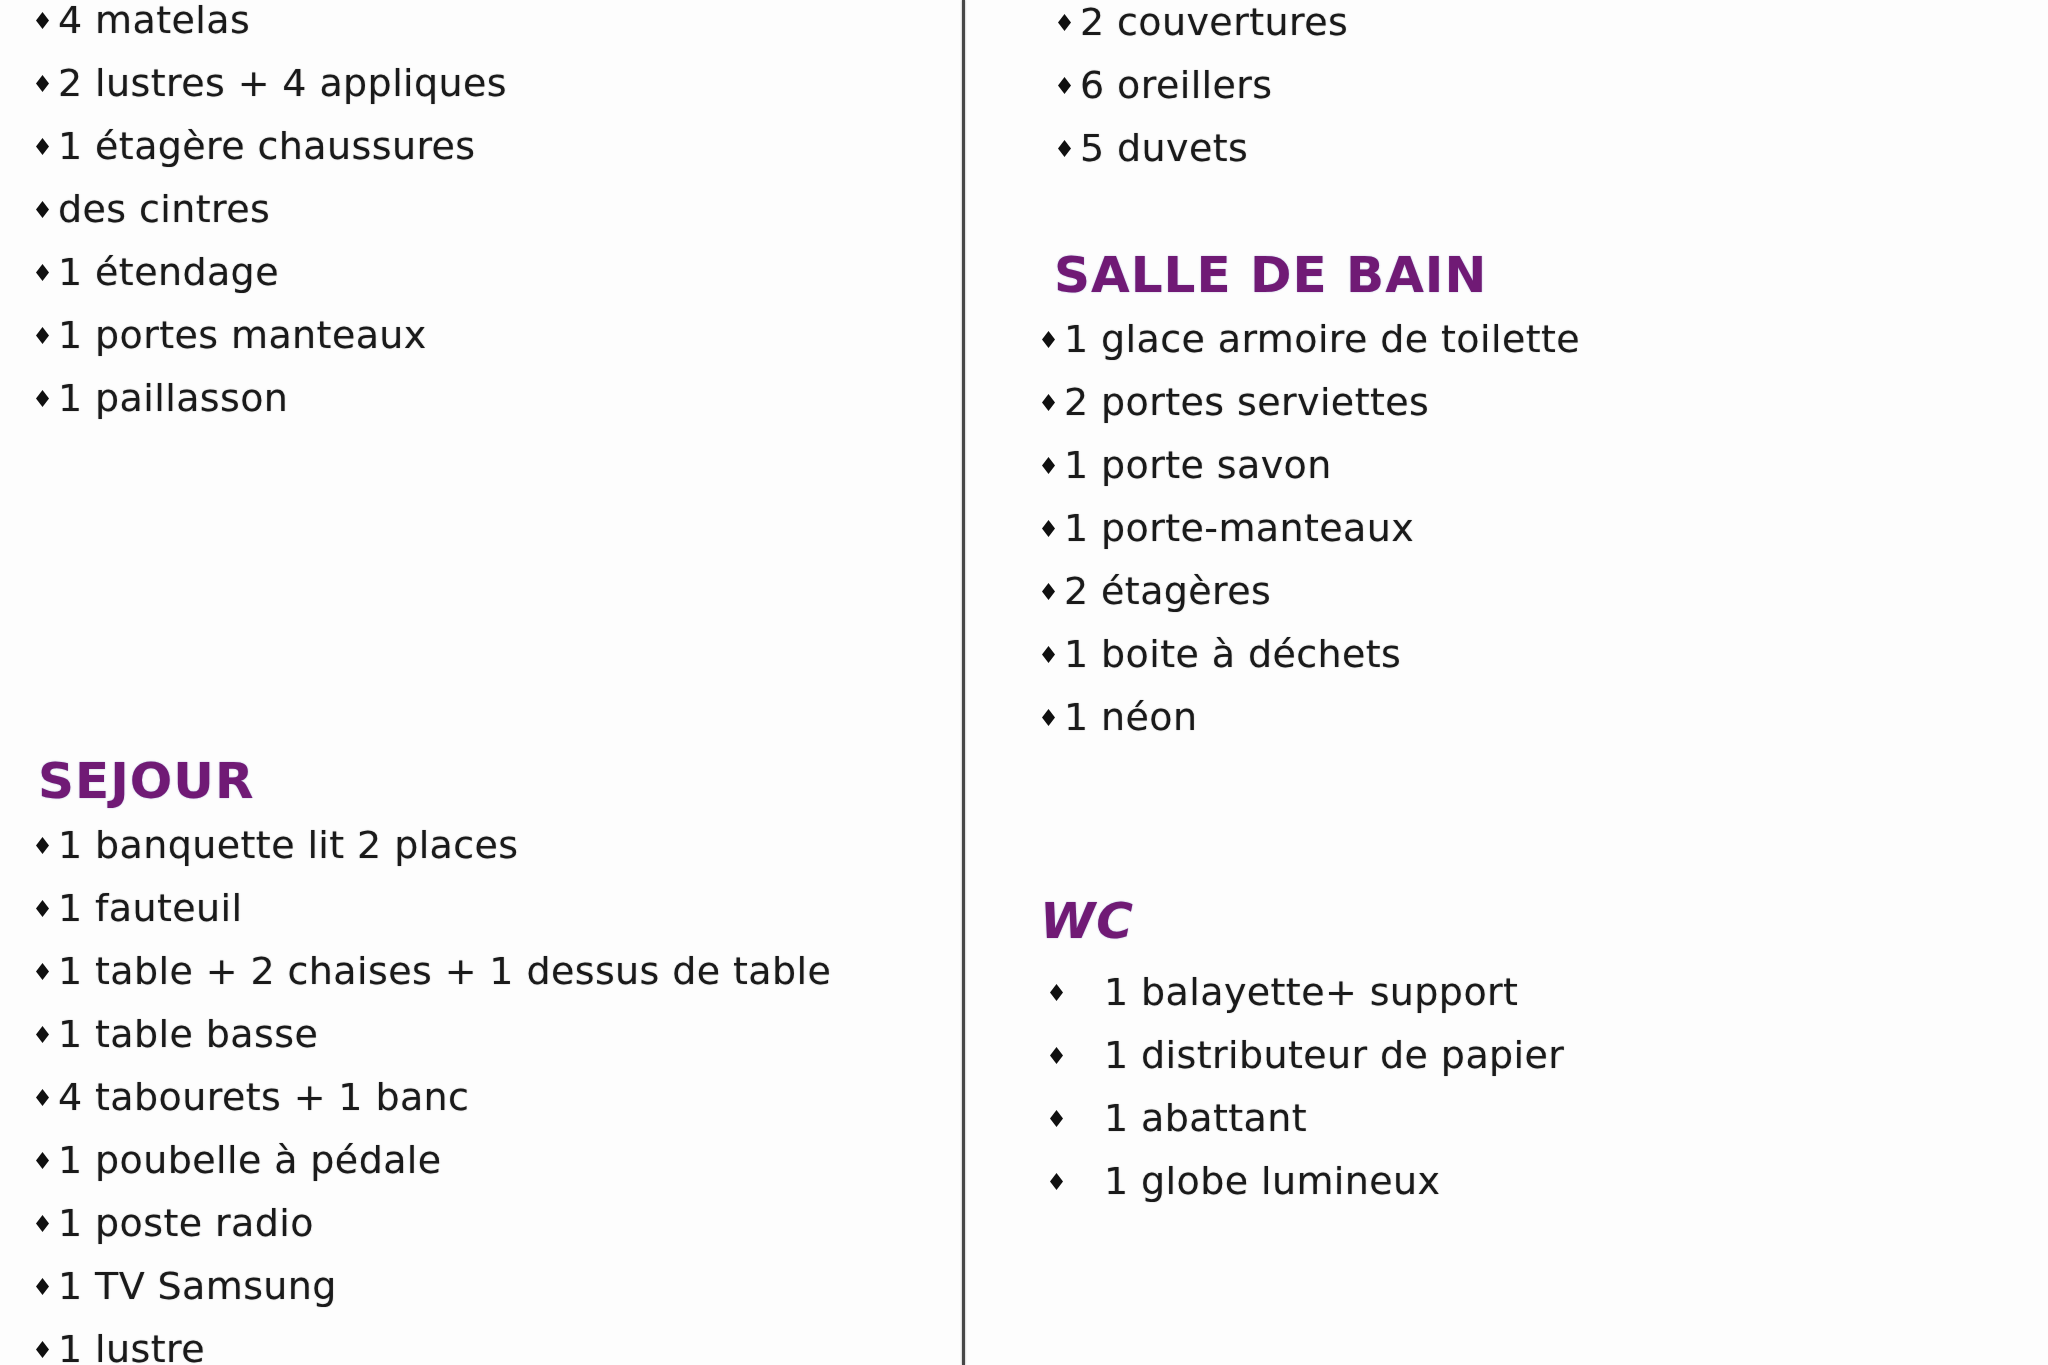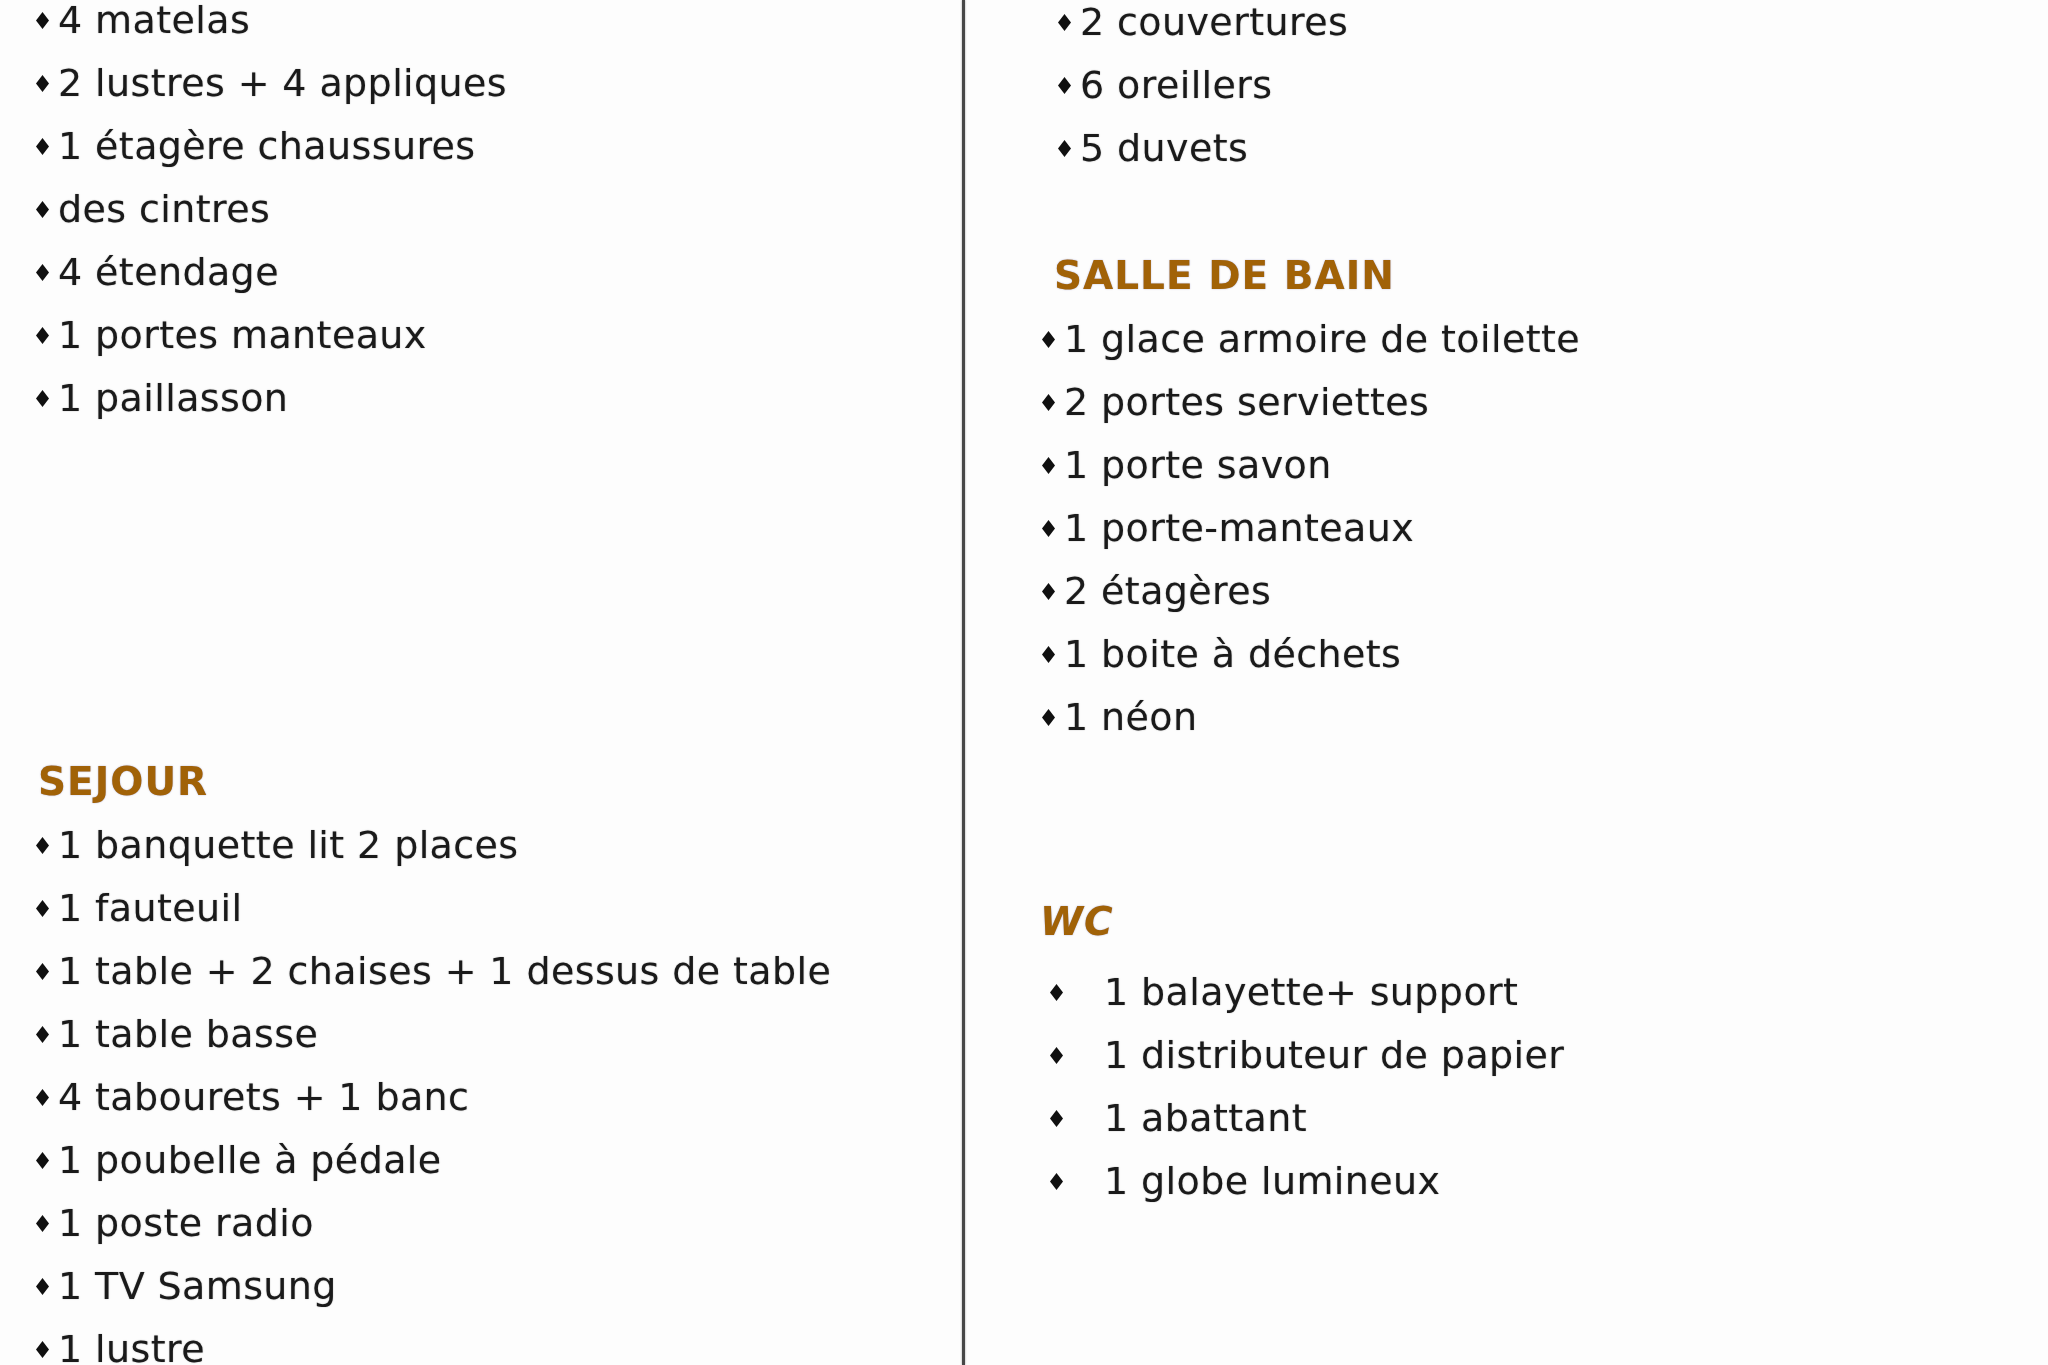--- a/index.html
+++ b/index.html
@@ -40,23 +40,23 @@
   
   #sec-l1 { top: -12px; }
   #sec-l2 { top: 750px; }
   #sec-r1 { top: -10px; }
   #sec-r2 { top: 244px; }
   #sec-r3 { top: 890px; }
 
   .heading {
     height: 63px;
     line-height: 63px;
-    font-size: 39px;
+    font-size: 50px;
     font-weight: bold;
-    color: #a16207;
+    color: #701a75;
     letter-spacing: 1px;
     white-space: nowrap;
     text-shadow: 0 0 1.5px rgba(51,51,153,0.45);
   }
   #sec-l2 .heading { padding-left: 2px; }
   #sec-r2 .heading { padding-left: 14px; }
   #sec-r3 .heading { font-style: italic; margin-bottom: 7px; }
 
   .row {
     display: flex;
@@ -102,21 +102,21 @@
         <div class="row">
           <span class="bullet"></span>
           <span class="item-text">1 étagère chaussures</span>
         </div>
         <div class="row">
           <span class="bullet"></span>
           <span class="item-text">des cintres</span>
         </div>
         <div class="row">
           <span class="bullet"></span>
-          <span class="item-text">4 étendage</span>
+          <span class="item-text">1 étendage</span>
         </div>
         <div class="row">
           <span class="bullet"></span>
           <span class="item-text">1 portes manteaux</span>
         </div>
         <div class="row">
           <span class="bullet"></span>
           <span class="item-text">1 paillasson</span>
         </div>
       </div>

